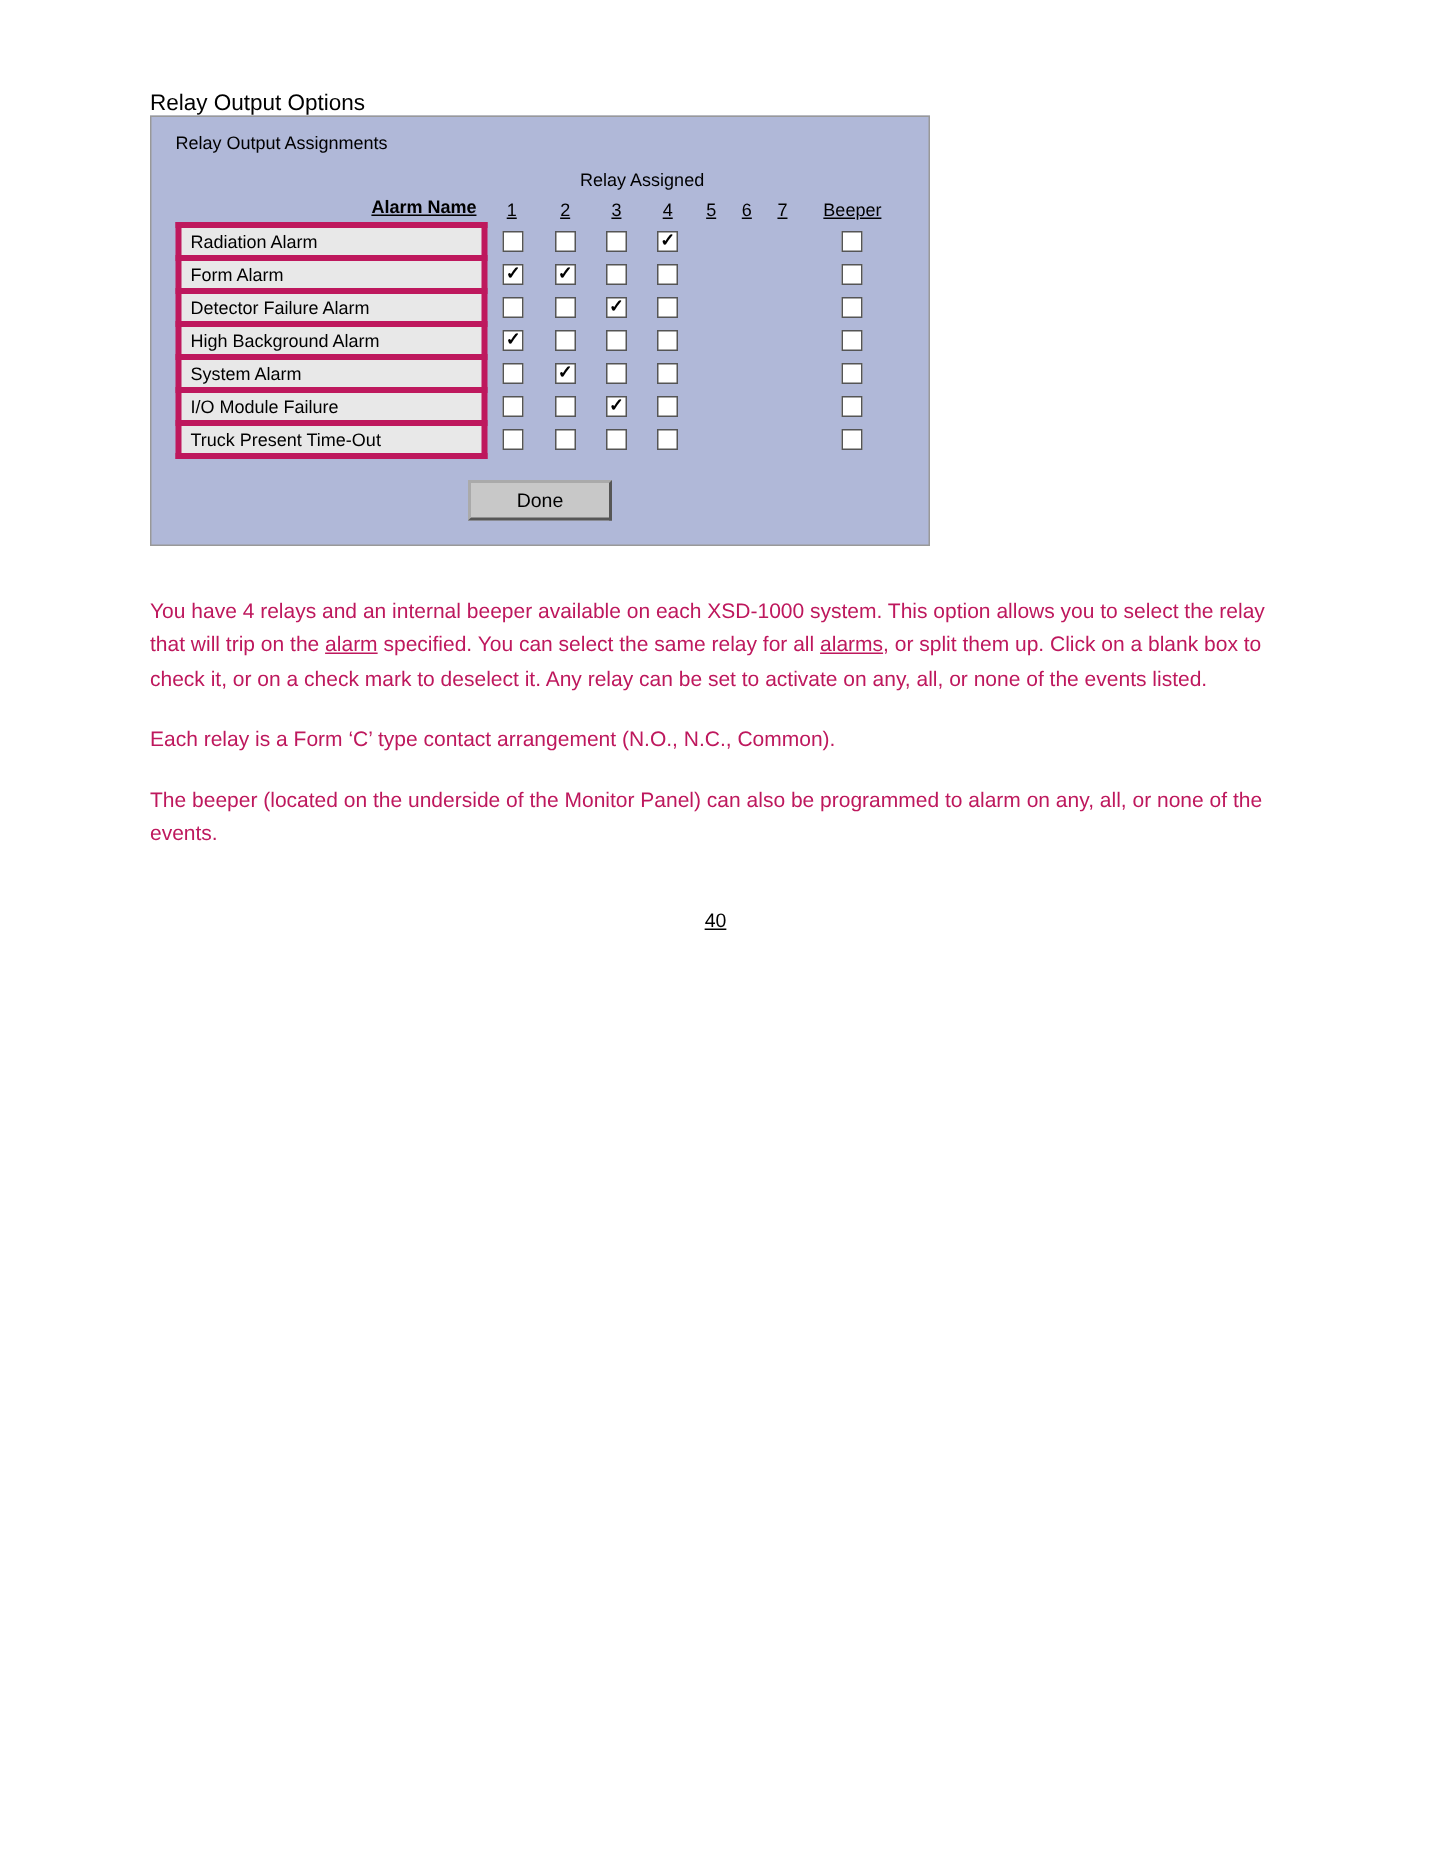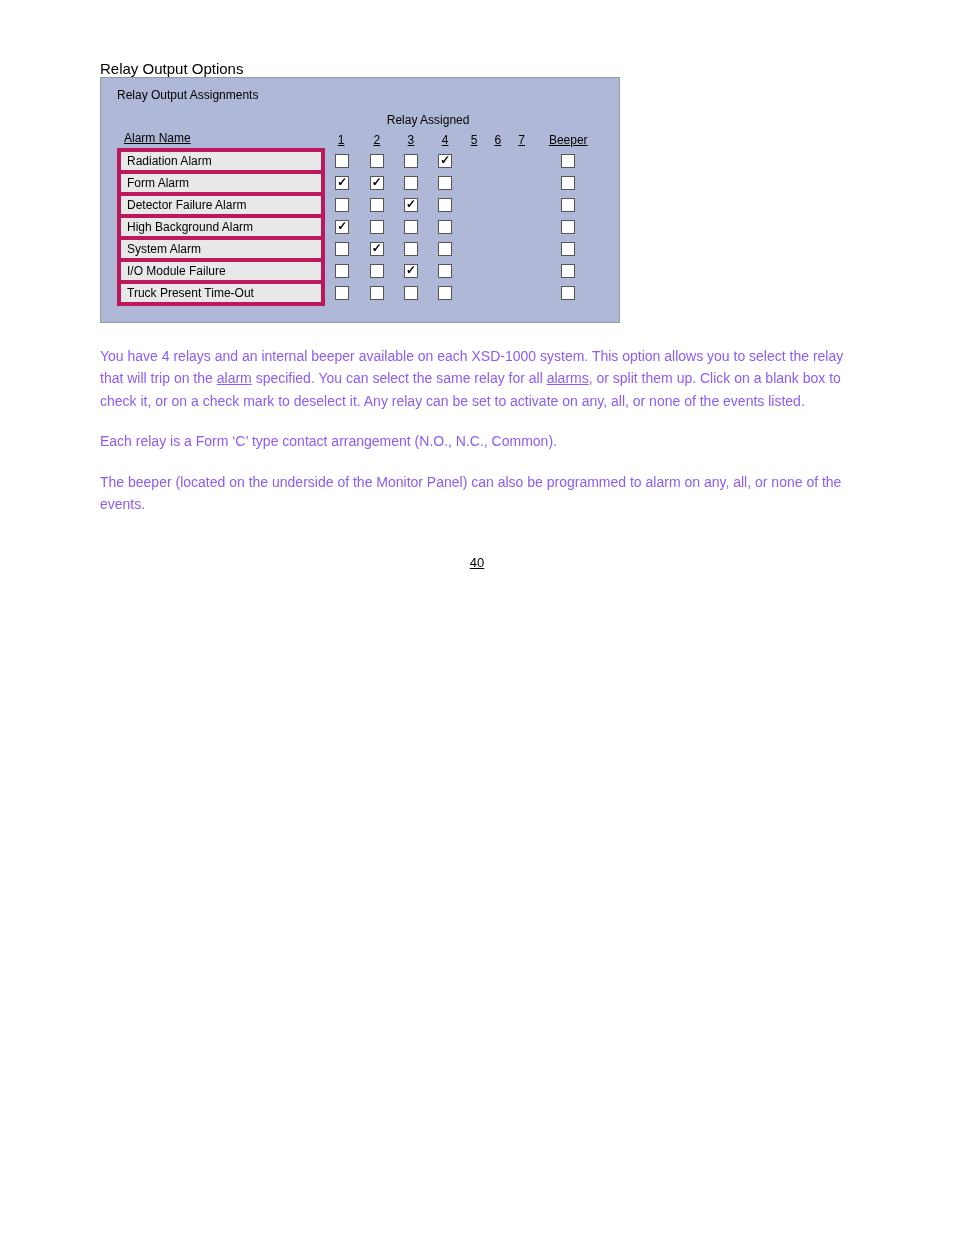--- a/index.html
+++ b/index.html
@@ -16,21 +16,21 @@
     h2 {
       font-size: 15px;
       font-weight: normal;
     }
 
     .relay-panel {
       border: 1px solid #999;
       background: #b0b8d8;
       padding: 10px 16px 16px 16px;
       width: 520px;
-      margin-bottom: 22px;
+      margin-bottom: 32px;
     }
 
     .relay-panel-title {
       font-size: 12px;
       color: #000;
       margin-bottom: 8px;
     }
 
     .relay-table {
       background: #b0b8d8;
@@ -45,22 +45,23 @@
     }
 
     .relay-table th {
       font-weight: normal;
       text-decoration: underline;
       color: #000000;
       vertical-align: bottom;
     }
 
     .relay-table th.alarm-name-header {
-      text-align: left;
+      text-align: right;
       text-decoration: underline;
+      font-weight: bold;
     }
 
     .relay-table td.alarm-name-cell {
       text-align: left;
       background: #e8e8e8;
       border: 4px solid #be185d;
       padding: 2px 6px;
       min-width: 130px;
       font-size: 12px;
     }
@@ -100,21 +101,21 @@
       border: 2px outset #aaa;
       padding: 4px 30px;
       font-size: 13px;
       cursor: pointer;
     }
 
     .body-text {
       font-size: 14px;
       line-height: 1.6;
       margin-bottom: 18px;
-      color: #8b5cf6;
+      color: #be185d;
     }
 
     .page-number {
       text-align: center;
       margin-top: 40px;
       font-size: 13px;
       text-decoration: underline;
     }
   </style>
 </head>
@@ -216,20 +217,23 @@
           <td><div class="cb"></div></td>
           <td><div class="cb"></div></td>
           <td style="background: rgb(176, 184, 216);"></td>
           <td style="background: rgb(176, 184, 216);"></td>
           <td style="background: rgb(176, 184, 216);"></td>
           <td><div class="cb"></div></td>
         </tr>
       </tbody>
   </table>
 
+  <div class="done-row">
+    <button class="done-btn">Done</button>
+  </div>
 </div>
 
 <div id="paragraphs-container">
     <p class="body-text">You have 4 relays and an internal beeper available on each XSD-1000 system.  This option allows you to select the relay that will trip on the <span style="text-decoration:underline">alarm</span> specified.  You can select the same relay for all <span style="text-decoration:underline">alarms</span>, or split them up.  Click on a blank box to check it, or on a check mark to deselect it.  Any relay can be set to activate on any, all, or none of the events listed.</p>
     <p class="body-text">Each relay is a Form ‘C’ type contact arrangement (N.O., N.C., Common).</p>
     <p class="body-text">The beeper (located on the underside of the Monitor Panel) can also be programmed to alarm on any, all, or none of the events.</p>
   </div>
 
 <div class="page-number">40</div>
 

